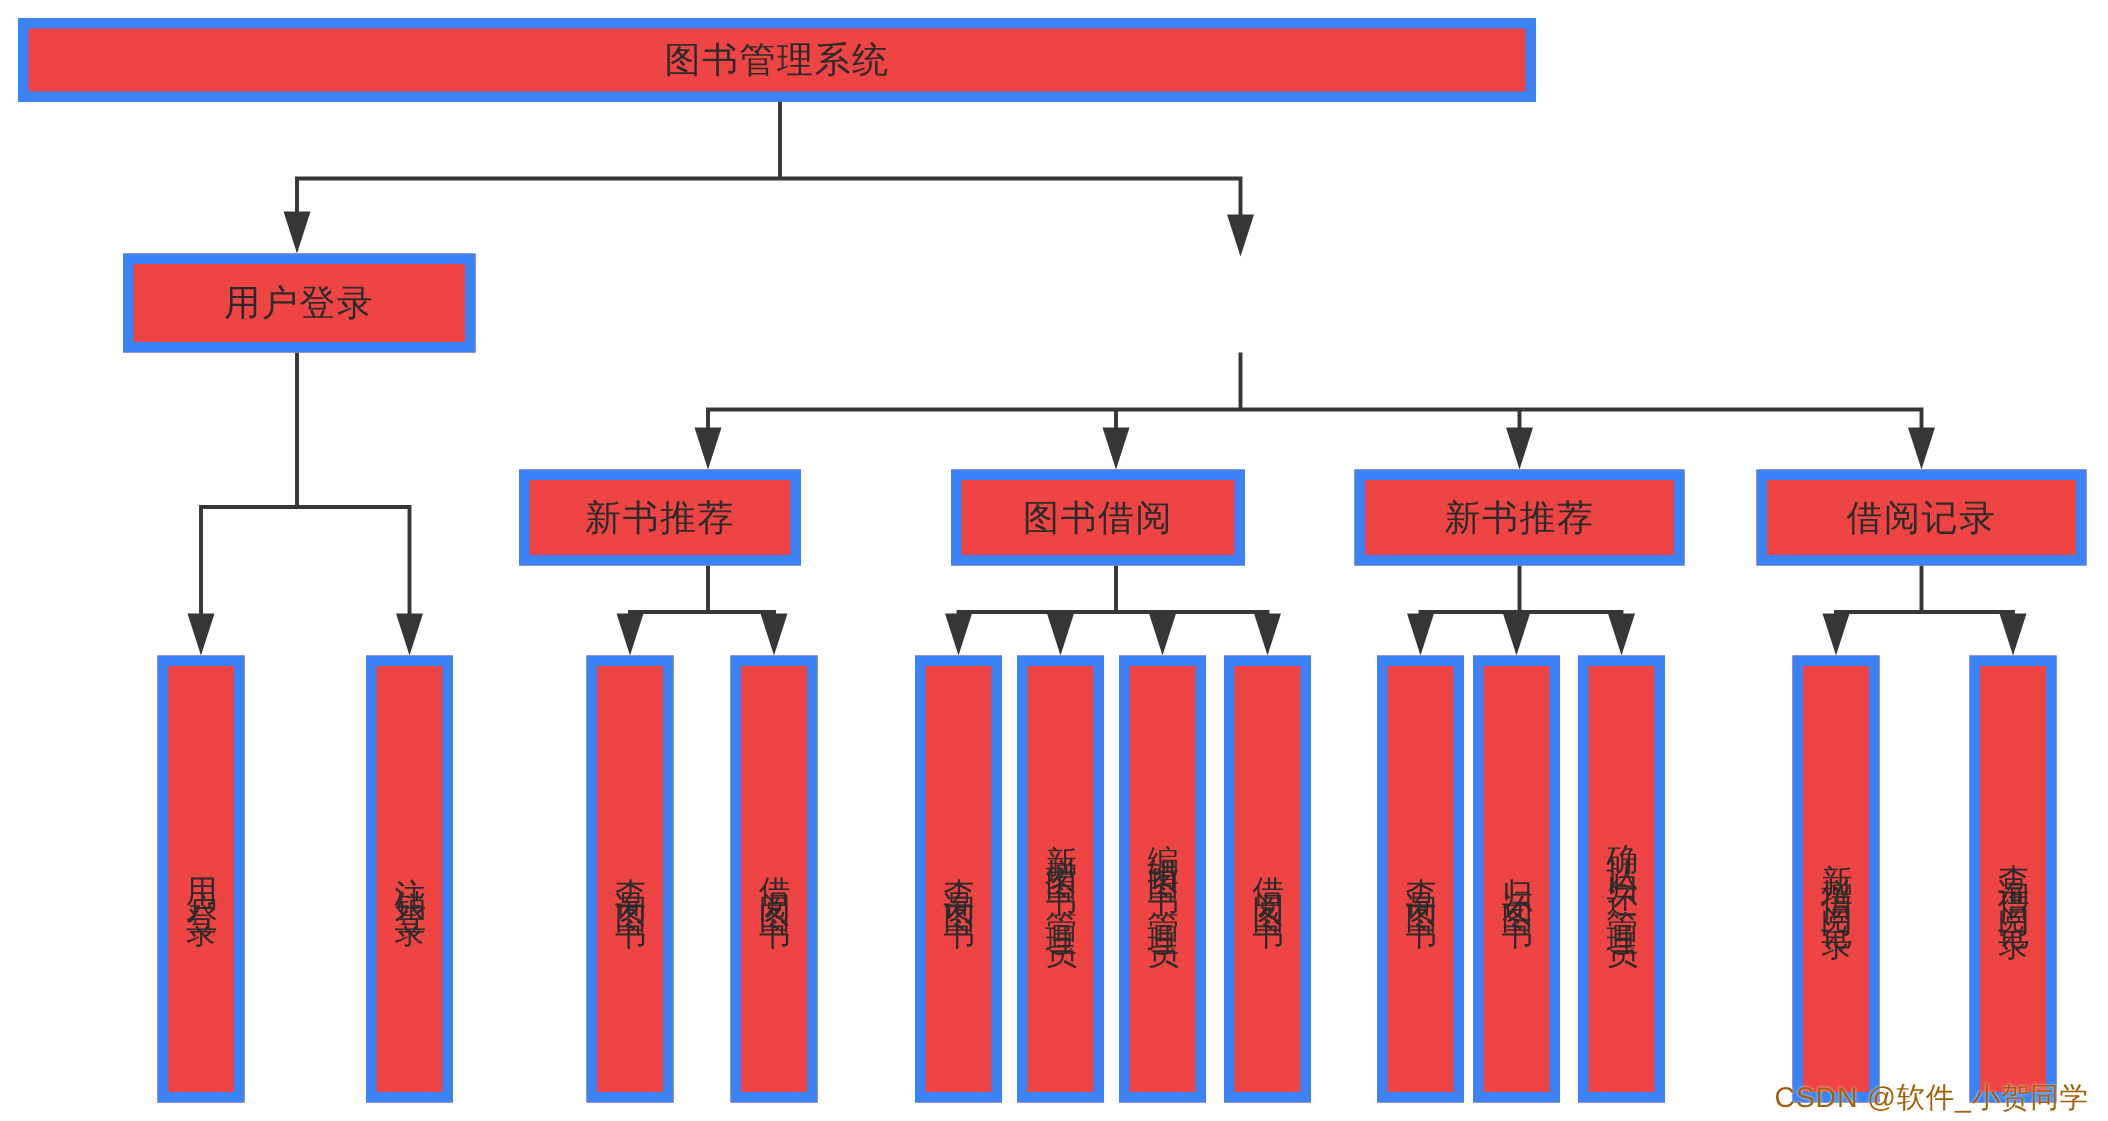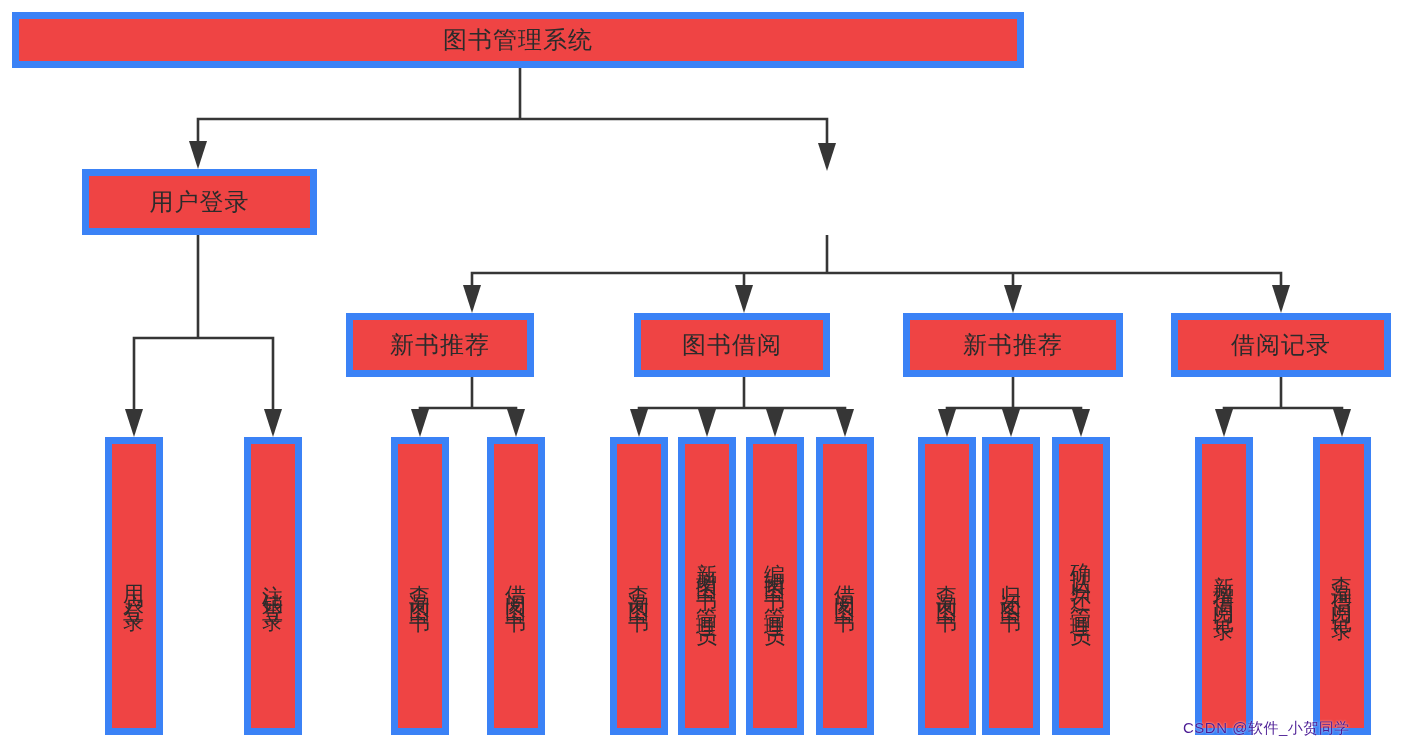--- a/index.html
+++ b/index.html
@@ -14,21 +14,21 @@
   }
   .hbox{display:flex;align-items:center;justify-content:center;}
   .hbox span{font-size:24px;letter-spacing:1px;color:#2b2b2b;white-space:nowrap;}
   .vbox{width:58px;height:298px;display:flex;align-items:center;justify-content:center;}
   .vtext{
     writing-mode:vertical-rl;text-orientation:mixed;
     font-size:21px;line-height:1;letter-spacing:9px;color:#2b2b2b;white-space:nowrap;
   }
   .watermark{
     position:absolute;left:1183px;top:719px;z-index:5;
-    font-size:15px;color:#4c1d95;letter-spacing:0.5px;white-space:nowrap;
+    font-size:19px;color:#a16207;letter-spacing:0.5px;white-space:nowrap;
     text-shadow:0 0 2px rgba(255,255,255,0.85);
   }
 </style>
 </head>
 <body>
 
 <div class="canvas">
 
   <svg class="wires" width="1405" height="747" viewBox="0 0 1405 747">
     <g stroke="#363636" stroke-width="2.6" fill="none">

